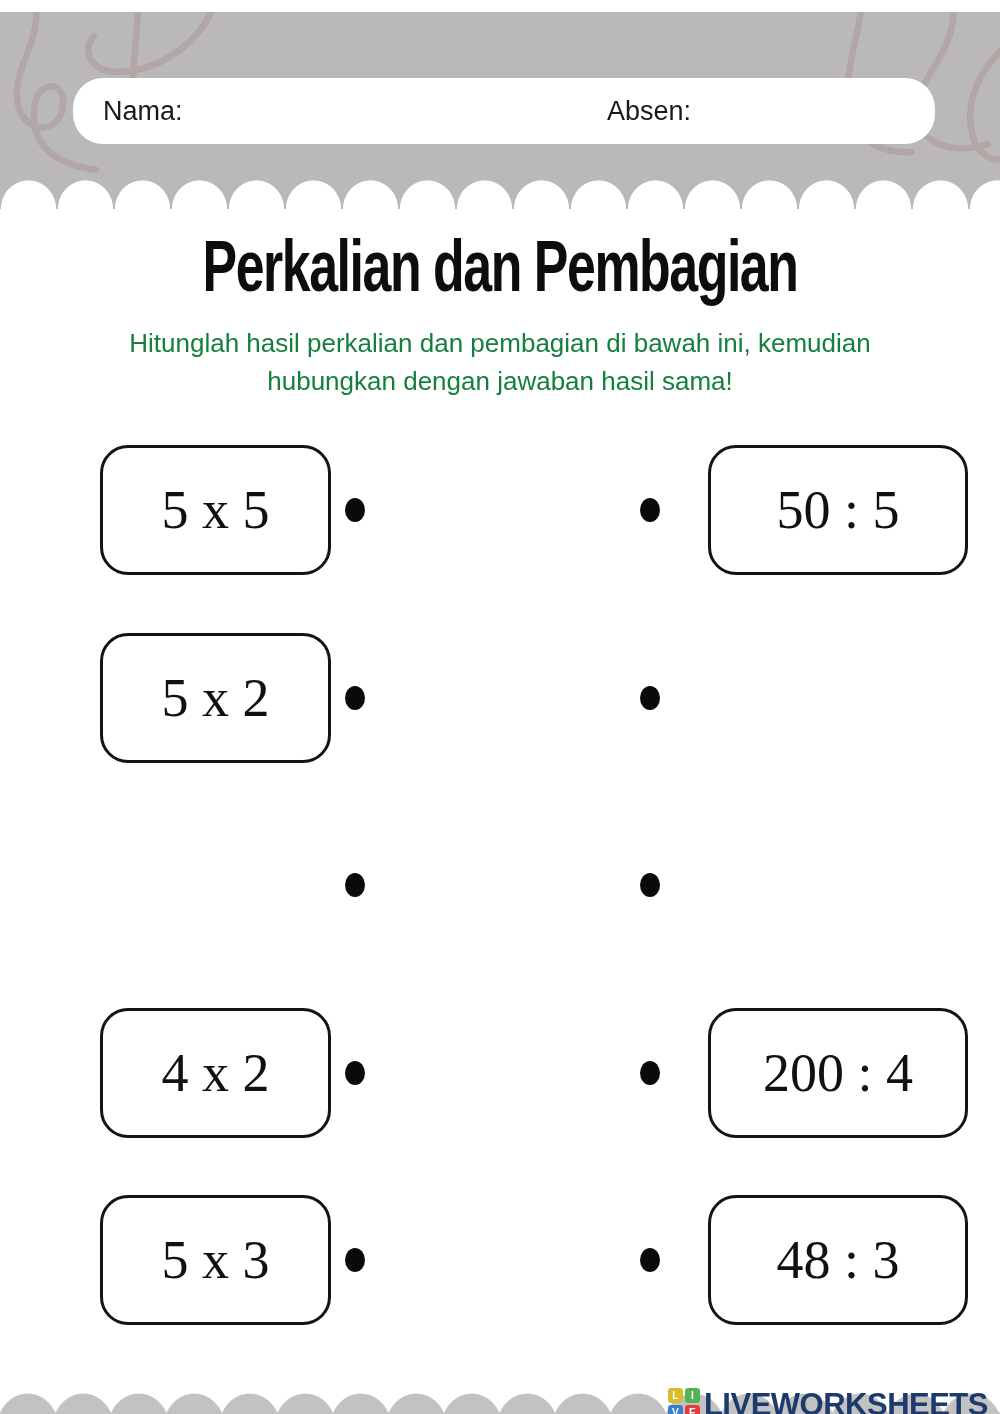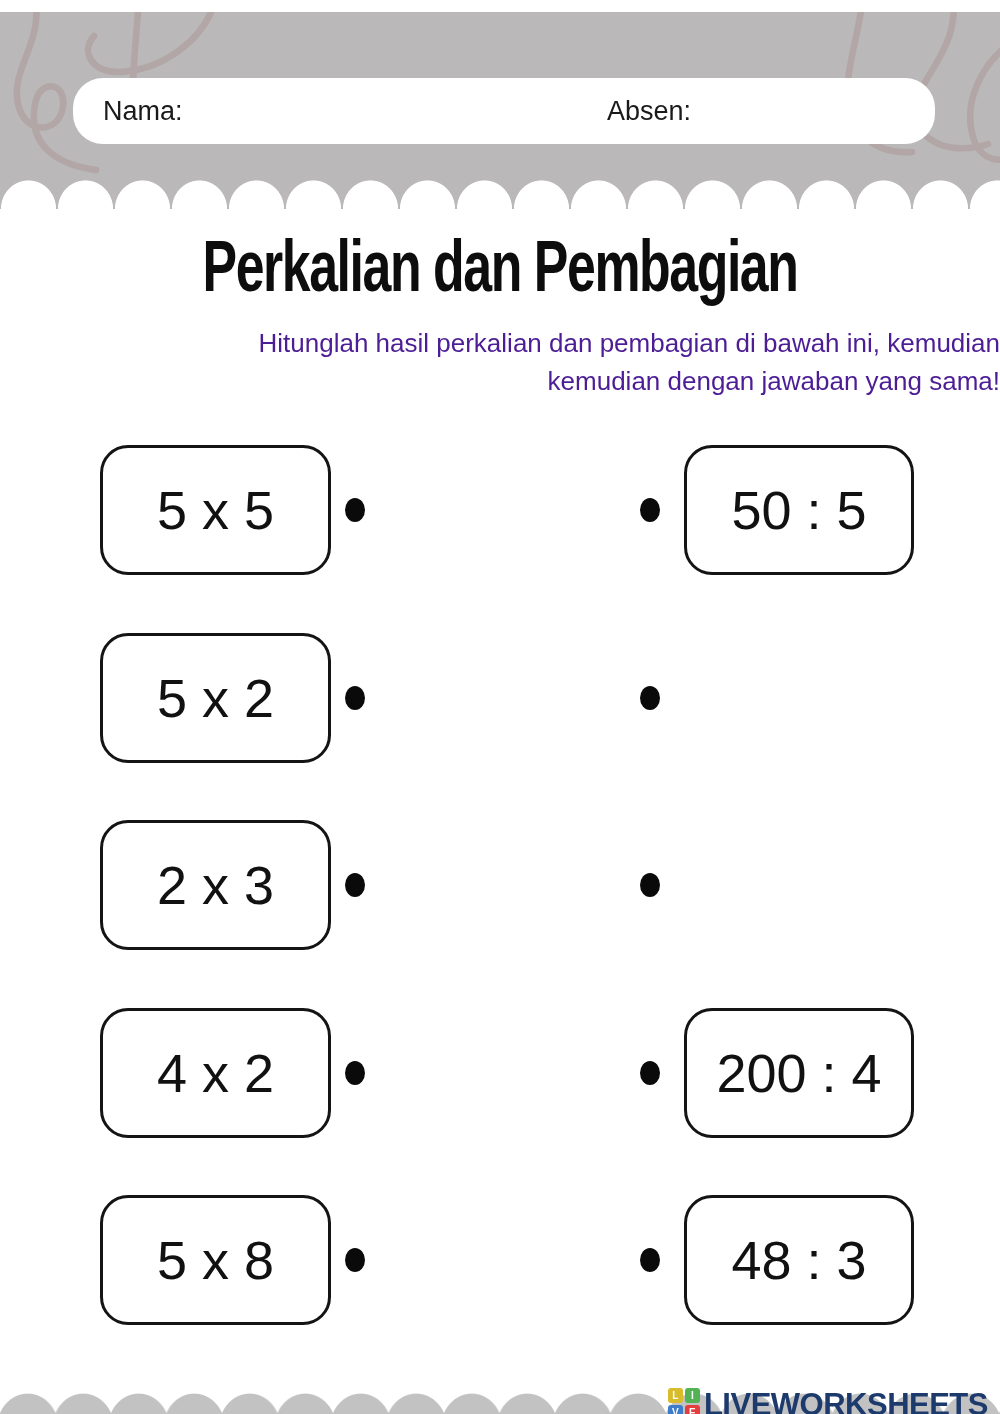--- a/index.html
+++ b/index.html
@@ -39,33 +39,33 @@
 
   
   .title {
     position:absolute; top:216px; left:0; width:1000px;
     text-align:center; font-size:72px; font-weight:800;
     letter-spacing:-2px; color:#0d0d0d; line-height:76px;
     transform:scaleX(0.72);
   }
   .subtitle {
     position:absolute; top:312px; left:0; width:1000px;
-    text-align:right; font-size:26px; line-height:38px; color:#4c1d95;
+    text-align:center; font-size:26px; line-height:38px; color:#15803d;
   }
 
   
   .row { position:absolute; left:0; width:1000px; height:130px; }
   .pbox {
     position:absolute; top:0; height:130px;
     border:3px solid #141414; border-radius:28px; background:#ffffff;
     display:flex; align-items:center; justify-content:center;
-    font-size:54px; color:#111111; font-family:Liberation Sans, sans-serif;
+    font-size:54px; color:#111111; font-family:Liberation Serif, serif;
   }
   .pbox-left  { left:100px; width:231px; }
-  .pbox-right { left:684px; width:230px; }
+  .pbox-right { left:708px; width:260px; }
   .dot {
     position:absolute; top:53px; width:20px; height:24px;
     background:#0a0a0a; border-radius:50%;
   }
   .dot-left  { left:345px; }
   .dot-right { left:640px; }
 
   
   .footer-scallop {
     position:absolute; bottom:0; left:0; width:1000px; height:37px;
@@ -119,21 +119,21 @@
     <span class="fill-area fill-nama"></span>
     <span class="label label-absen">Absen:</span>
     <span class="fill-area fill-absen"></span>
   </div>
 
   <div class="header-scallop"></div>
 
   <h1 class="title">Perkalian dan Pembagian</h1>
   <p class="subtitle">
     <span>Hitunglah hasil perkalian dan pembagian di bawah ini, kemudian</span><br>
-    <span>kemudian dengan jawaban yang sama!</span>
+    <span>hubungkan dengan jawaban hasil sama!</span>
   </p>
 
   <div class="row" style="top:433px">
     <div class="pbox pbox-left">
         <span>5 x 5</span>
       </div>
     <span class="dot dot-left"></span>
     <span class="dot dot-right"></span>
     <div class="pbox pbox-right">
         <span>50 : 5</span>
@@ -142,41 +142,38 @@
 
   <div class="row" style="top:621px">
     <div class="pbox pbox-left">
         <span>5 x 2</span>
       </div>
     <span class="dot dot-left"></span>
     <span class="dot dot-right"></span>
   </div>
 
   <div class="row" style="top:808px">
-    <div class="pbox pbox-left">
-        <span>2 x 3</span>
-      </div>
     <span class="dot dot-left"></span>
     <span class="dot dot-right"></span>
   </div>
 
   <div class="row" style="top:996px">
     <div class="pbox pbox-left">
         <span>4 x 2</span>
       </div>
     <span class="dot dot-left"></span>
     <span class="dot dot-right"></span>
     <div class="pbox pbox-right">
         <span>200 : 4</span>
       </div>
   </div>
 
   <div class="row" style="top:1183px">
     <div class="pbox pbox-left">
-        <span>5 x 8</span>
+        <span>5 x 3</span>
       </div>
     <span class="dot dot-left"></span>
     <span class="dot dot-right"></span>
     <div class="pbox pbox-right">
         <span>48 : 3</span>
       </div>
   </div>
 
   <div class="footer-scallop"></div>
   <div class="footer-base"></div>

